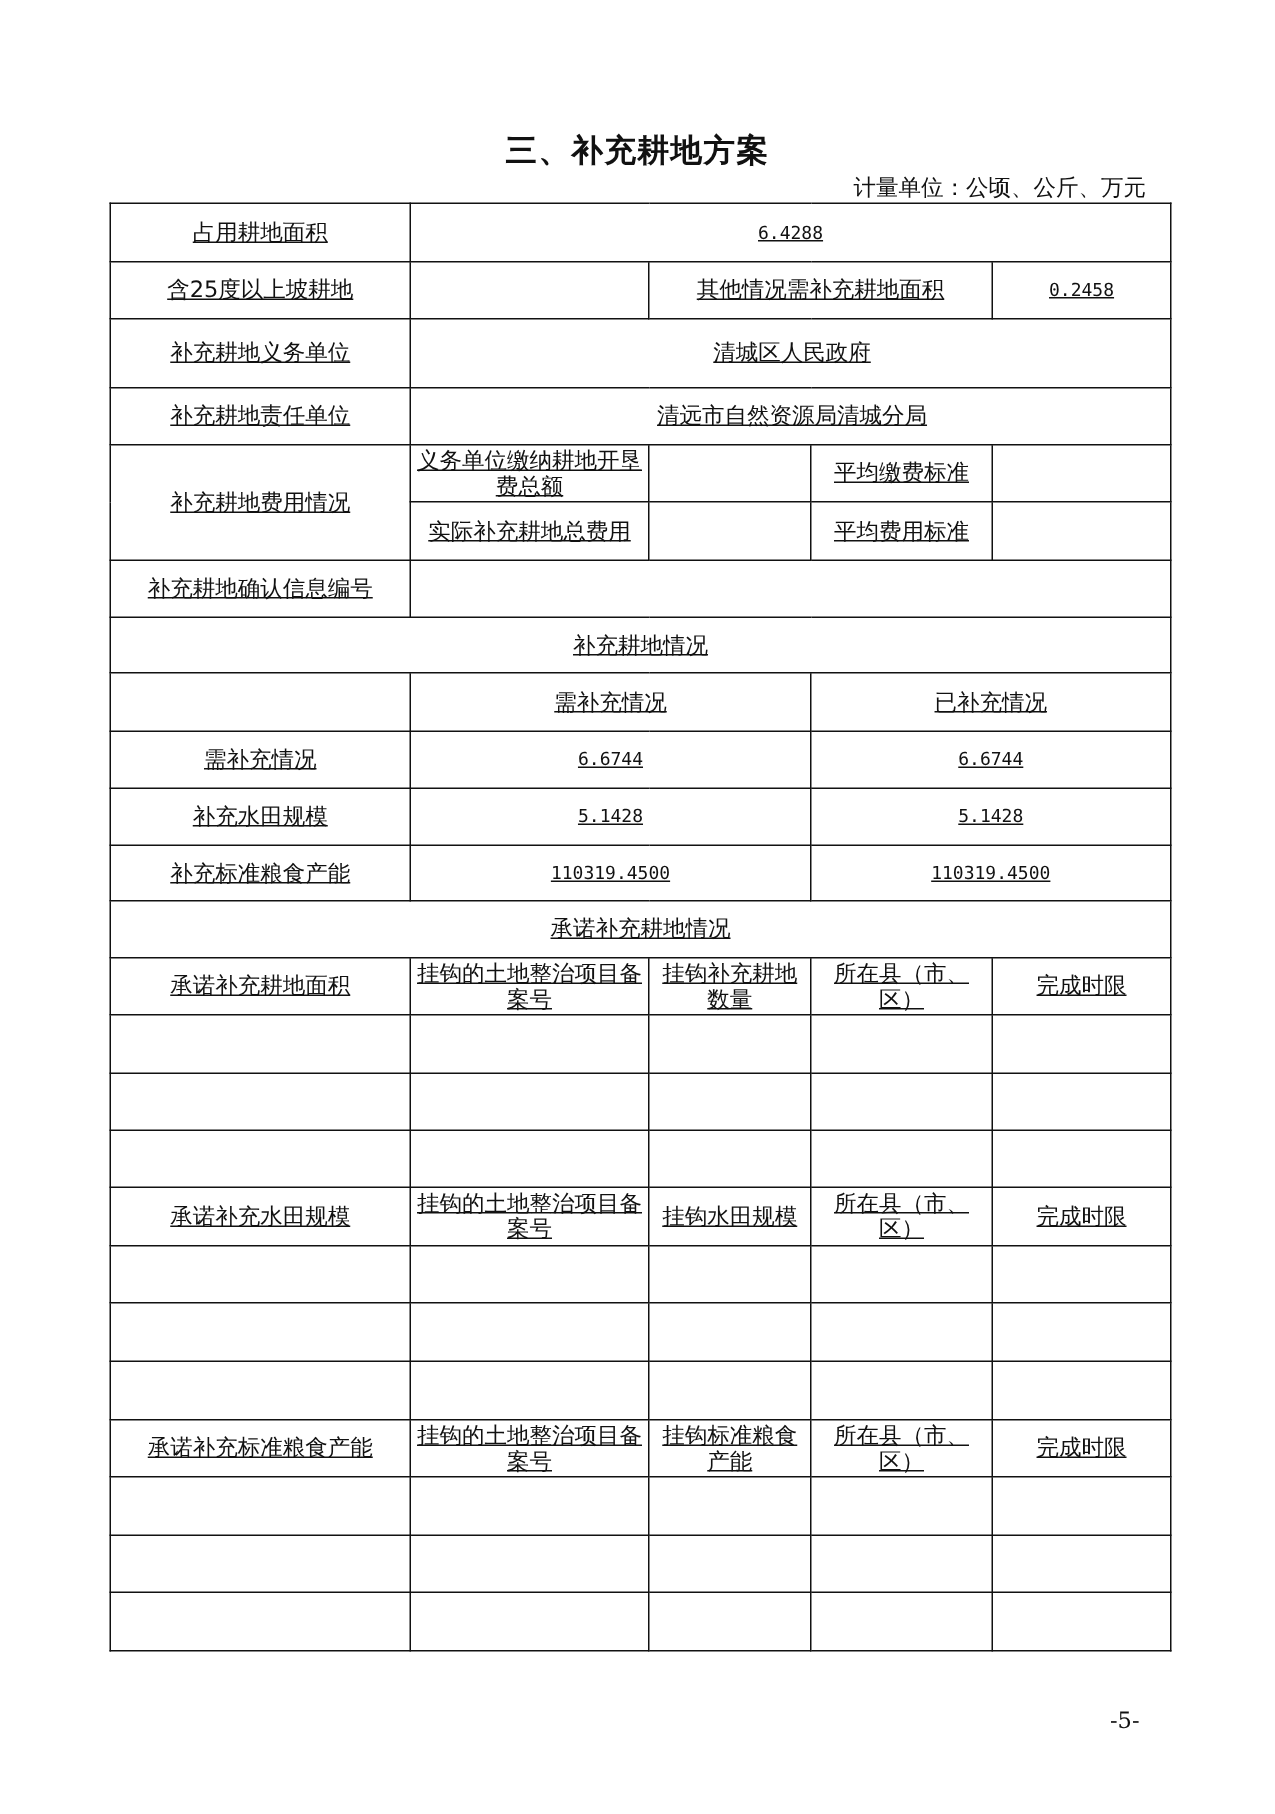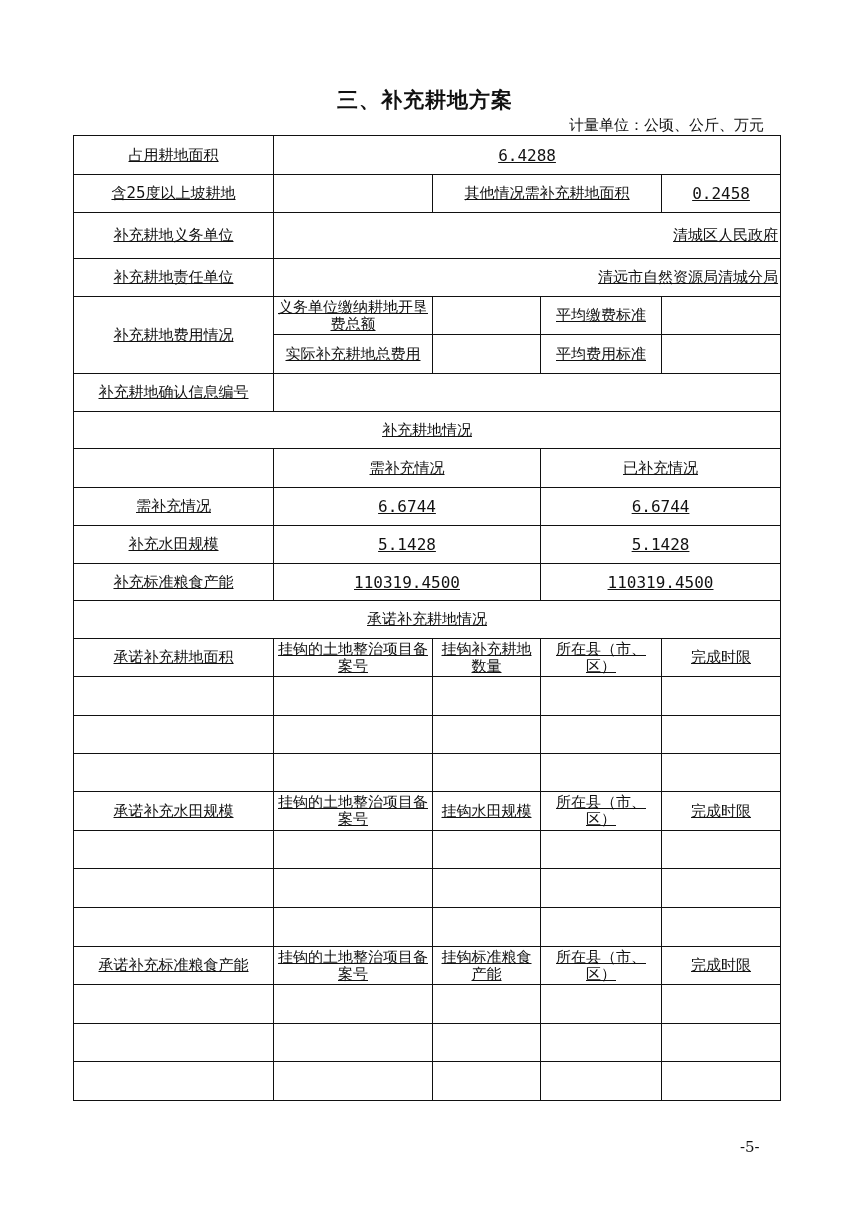--- a/index.html
+++ b/index.html
@@ -1,22 +1,22 @@
 <!DOCTYPE html>
 <html><head>
 <meta charset="utf-8">
 <style>
   html, body { margin:0; padding:0; background:#ffffff; }
   body { width:850px; height:1209px; position:relative; font-family:"DejaVu Sans", "Liberation Sans", sans-serif; color:#111; }
   .title { position:absolute; left:0; width:850px; top:86px; text-align:center; font-size:21px; font-weight:bold; letter-spacing:1px; }
   .unit { position:absolute; right:86px; top:116px; font-size:15px; }
   table.form { position:absolute; left:73px; top:135px; width:707px; border-collapse:collapse; table-layout:fixed;text-decoration:underline; }
   table.form td { border:1.5px solid #111; font-size:15px; text-align:center; vertical-align:middle; padding:0 2px; height:36px; line-height:17px; }
-  table.form td.left { text-align:right; padding-left:4px; }
-  table.form td.num { font-family:"DejaVu Sans Mono", "Liberation Mono", monospace; font-size:16px; }
+  table.form td.left { text-align:center; padding-left:4px; }
+  table.form td.num { font-family:"DejaVu Sans Mono", "Liberation Mono", monospace; font-size:12px; }
   .pageno { position:absolute; left:740px; top:1138px; font-size:15px; font-family:"DejaVu Serif", serif; }
 </style>
 </head>
 <body>
 
 <div class="title">三、补充耕地方案</div>
 <div class="unit">计量单位：公顷、公斤、万元</div>
 
 <table class="form">
   <colgroup>

